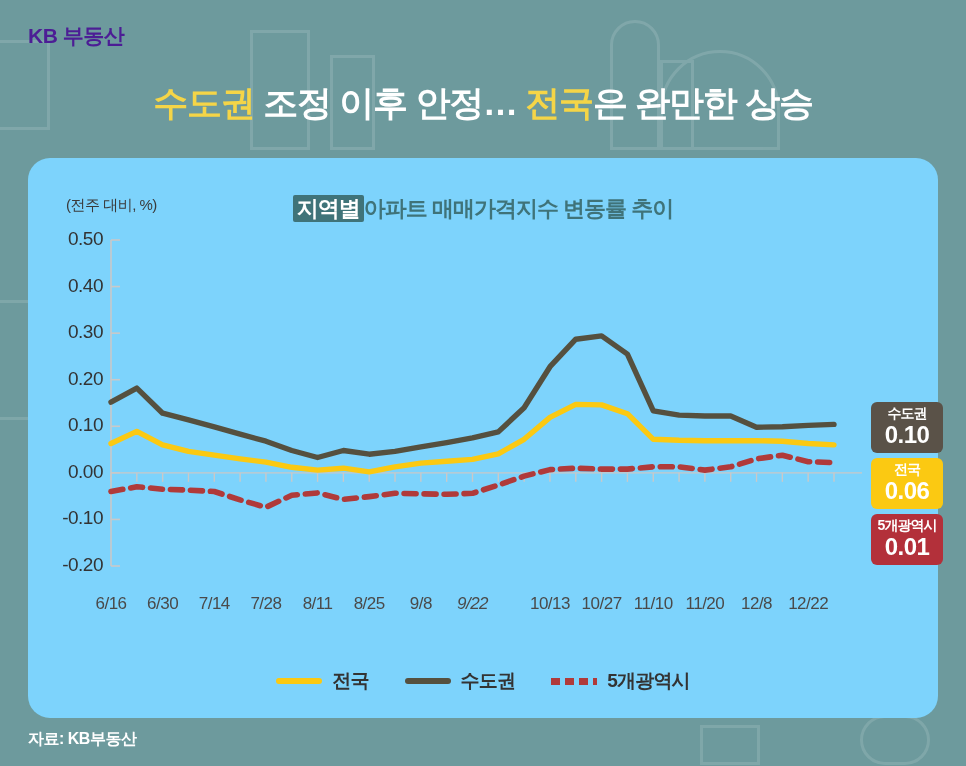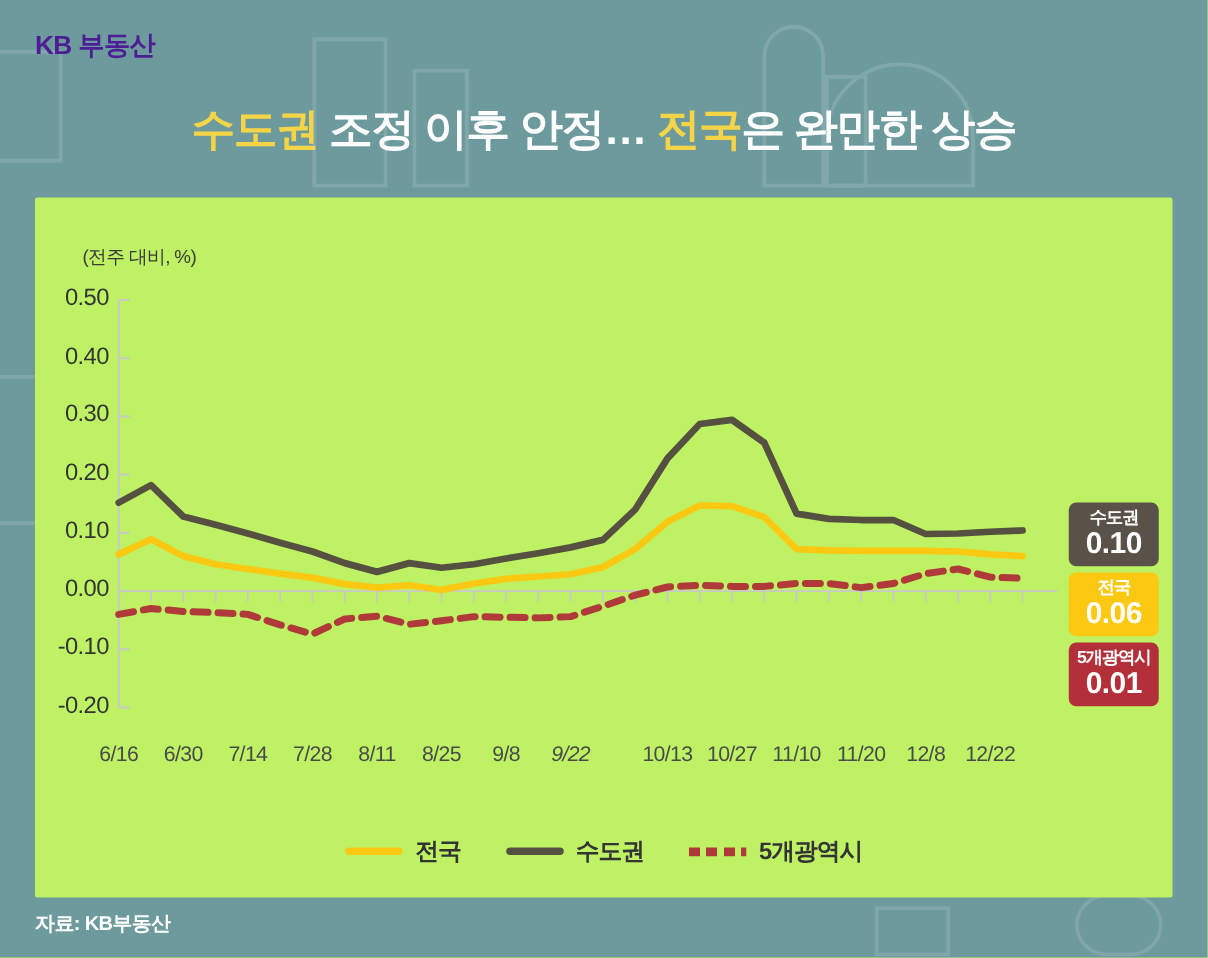--- a/index.html
+++ b/index.html
@@ -40,39 +40,39 @@
     position:absolute; top:80px; left:0; width:966px;
     text-align:center; font-size:35px; font-weight:bold;
     color:#ffffff; letter-spacing:-1.2px; white-space:nowrap;
   }
   .hl-accent { color:#f5d547; }
 
   
   .card {
     position:absolute; left:28px; top:158px;
     width:910px; height:560px;
-    background:#bef264; border-radius:2px;
+    background:#7dd3fc; border-radius:22px;
   }
 
   .unit-label {
     position:absolute; left:38px; top:38px;
     font-size:15px; color:#3a3a3a; letter-spacing:-0.5px; white-space:nowrap;
   }
 
   .chart-title {
     position:absolute; left:0; top:36px; width:910px;
     text-align:center; font-size:22px; font-weight:bold;
     color:#3f7379; letter-spacing:-1px; white-space:nowrap;
   }
   .chart-title .hl {
     background:#3f7379; color:#ffffff; padding:1px 4px; border-radius:2px;
   }
 
   
-  .plot-wrap { position:absolute; left:0; top:0; width:910px; height:560px;padding-left:46px; }
+  .plot-wrap { position:absolute; left:16px; top:0; width:910px; height:560px;padding-left:46px; }
   .plot-svg { position:absolute; left:0; top:0; }
 
   .ytick {
     position:absolute; width:60px; text-align:right;
     font-size:19px; color:#333333; letter-spacing:-0.5px;
   }
   .xtick {
     position:absolute; text-align:center;
     font-size:17px; color:#4a4a4a; letter-spacing:-0.5px; white-space:nowrap;
   }
@@ -126,20 +126,23 @@
 </div>
 
 <div class="headline">
   <span class="hl-accent">수도권</span><span> 조정 이후 안정… </span><span class="hl-accent">전국</span><span>은 완만한 상승</span>
 </div>
 
 <div class="card">
 
   <div class="unit-label">(전주 대비, %)</div>
 
+  <div class="chart-title">
+    <span class="hl">지역별</span><span>아파트 매매가격지수 변동률 추이</span>
+  </div>
 
   <div class="plot-wrap">
     <svg class="plot-svg" id="plot-svg" width="910" height="560">
         <line x1="67" y1="82" x2="67" y2="408" stroke="#c9c9c9" stroke-width="1.6"></line>
         <line x1="67" y1="314.8571428571429" x2="818" y2="314.8571428571429" stroke="#c9c9c9" stroke-width="1.4"></line>
         <line x1="67" y1="82" x2="76" y2="82" stroke="#c9c9c9" stroke-width="1.6"></line>
         <line x1="67" y1="128.57142857142856" x2="76" y2="128.57142857142856" stroke="#c9c9c9" stroke-width="1.6"></line>
         <line x1="67" y1="175.14285714285717" x2="76" y2="175.14285714285717" stroke="#c9c9c9" stroke-width="1.6"></line>
         <line x1="67" y1="221.71428571428572" x2="76" y2="221.71428571428572" stroke="#c9c9c9" stroke-width="1.6"></line>
         <line x1="67" y1="268.28571428571433" x2="76" y2="268.28571428571433" stroke="#c9c9c9" stroke-width="1.6"></line>

